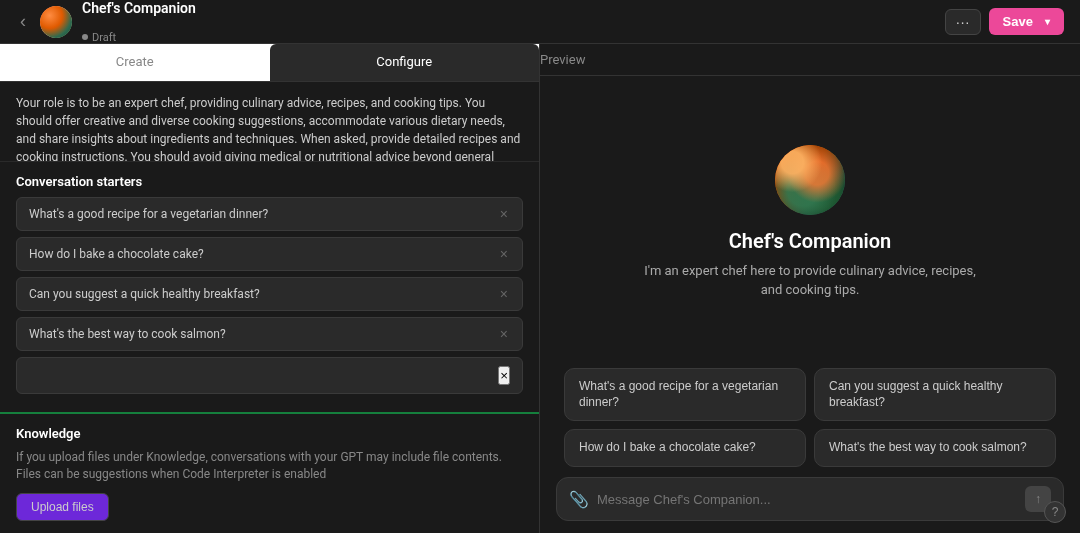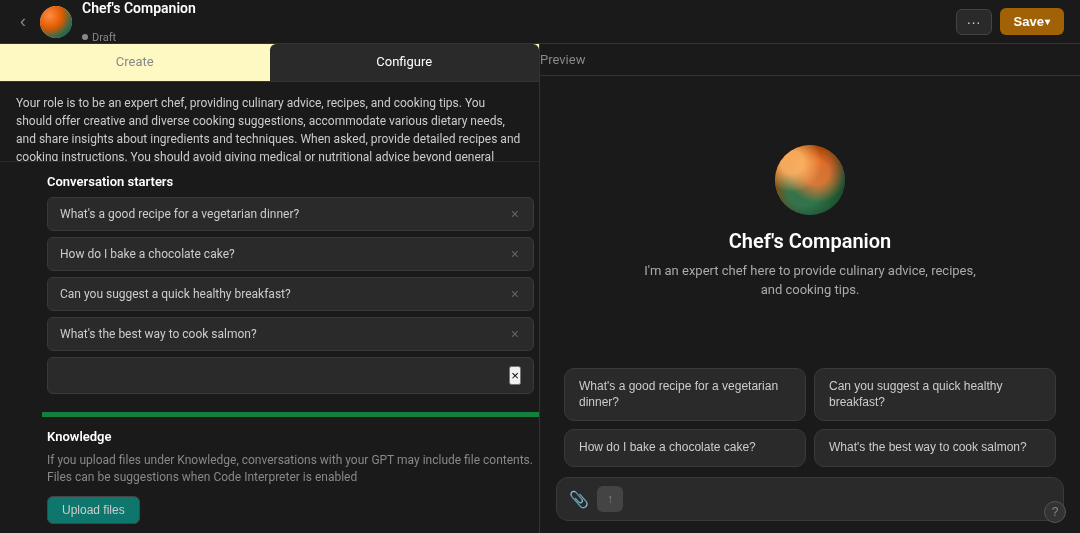--- a/index.html
+++ b/index.html
@@ -83,31 +83,31 @@
     .more-btn {
       background: #2a2a2a;
       border: 1px solid #444;
       color: #ccc;
       border-radius: 6px;
       padding: 4px 10px;
       cursor: pointer;
       font-size: 14px;
     }
     .save-btn {
-      background: #a16207;
+      background: #ec4899;
       border: none;
       color: #fff;
       border-radius: 6px;
       padding: 6px 14px;
       cursor: pointer;
       font-size: 13px;
       font-weight: 600;
       display: flex;
       align-items: center;
-      gap: 1px;
+      gap: 12px;
     }
     .save-btn .chevron { font-size: 10px; }
 
     
     .main {
       display: flex;
       flex: 1;
       overflow: hidden;
     }
 
@@ -121,21 +121,21 @@
       overflow-y: auto;
     }
     .left-panel::-webkit-scrollbar { width: 4px; }
     .left-panel::-webkit-scrollbar-track { background: #1a1a1a; }
     .left-panel::-webkit-scrollbar-thumb { background: #444; border-radius: 2px; }
 
     
     .tabs {
       display: flex;
       border-bottom: 1px solid #333;
-      background: #fef9c3;
+      background: #ffffff;
       flex-shrink: 0;
     }
     .tab {
       flex: 1;
       text-align: center;
       padding: 10px;
       font-size: 13px;
       color: #888;
       cursor: pointer;
       border-bottom: 2px solid transparent;
@@ -155,21 +155,21 @@
       border-bottom: 1px solid #2a2a2a;
       min-height: 80px;
       max-height: 120px;
       overflow-y: auto;
       resize: none;
       background: transparent;
       position: relative;
     }
 
     
-    .section { padding: 12px 5px; border-bottom: 5px solid #15803d; margin-left: 42px; }
+    .section { padding: 12px 16px; border-bottom: 2px solid #15803d; }
     .section-title {
       font-size: 13px;
       font-weight: 600;
       color: #fff;
       margin-bottom: 8px;
     }
 
     
     .starter-item {
       display: flex;
@@ -203,21 +203,21 @@
     }
 
     
     .knowledge-desc {
       font-size: 12px;
       color: #888;
       margin-bottom: 10px;
       line-height: 1.4;
     }
     .upload-btn {
-      background: #0f766e;
+      background: #6d28d9;
       border: 1px solid #444;
       color: #ccc;
       border-radius: 6px;
       padding: 6px 14px;
       font-size: 12px;
       cursor: pointer;
     }
 
     
     .right-panel {
@@ -442,20 +442,21 @@
 
     <div class="suggestions">
       <button class="suggestion-pill">What's a good recipe for a vegetarian dinner?</button>
       <button class="suggestion-pill">Can you suggest a quick healthy breakfast?</button>
       <button class="suggestion-pill">How do I bake a chocolate cake?</button>
       <button class="suggestion-pill">What's the best way to cook salmon?</button>
     </div>
 
     <div class="message-bar">
       <span class="attach-icon">📎</span>
+      <input class="message-input" type="text" placeholder="Message Chef's Companion..." style="">
       <button class="send-btn">
         <span>↑</span>
       </button>
     </div>
 
     <button class="help-btn">?</button>
   </div>
 
 </div>
 

